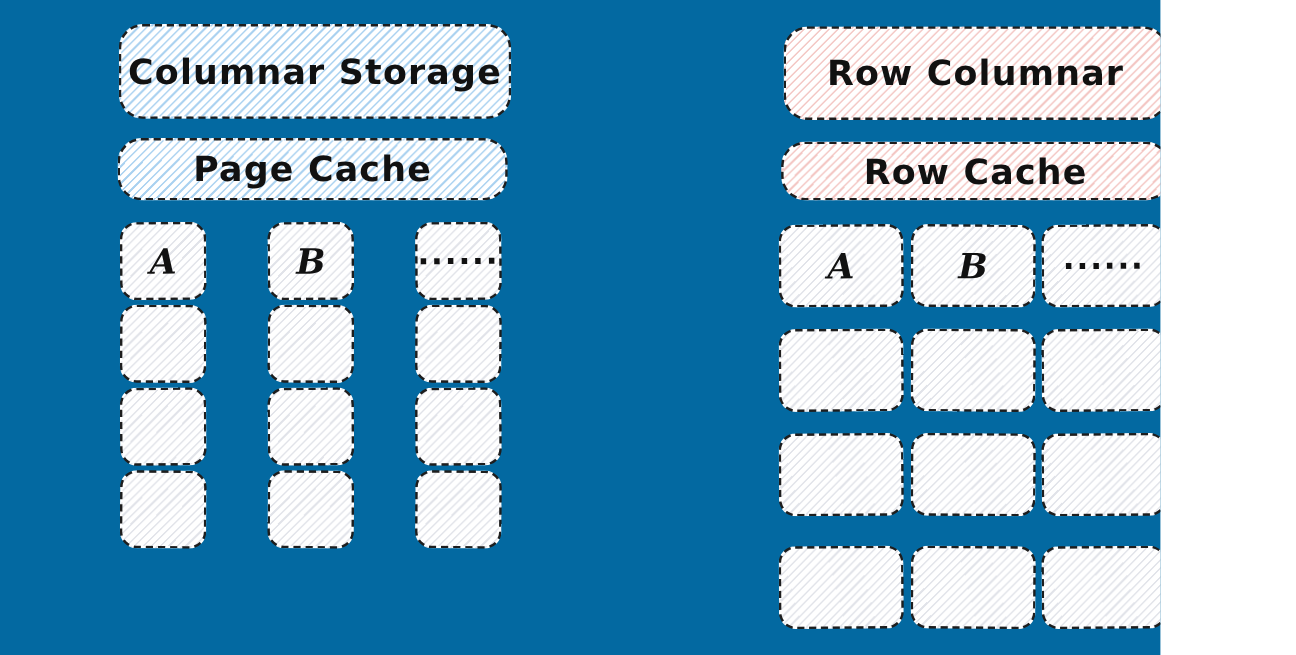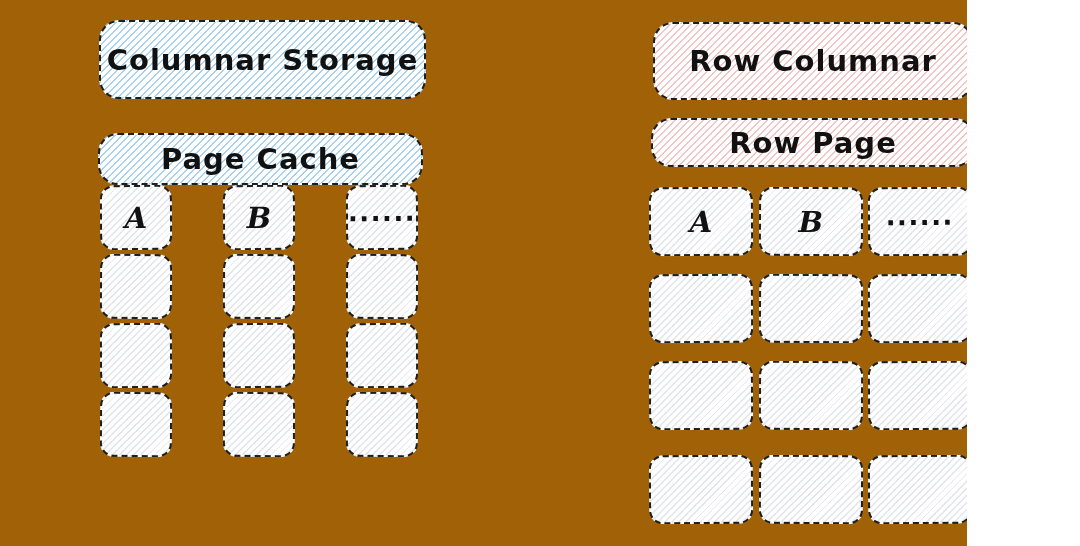--- a/index.html
+++ b/index.html
@@ -1,20 +1,20 @@
 <!DOCTYPE html>
 <html><head>
 <meta charset="utf-8">
 <style>
   html, body { margin: 0; padding: 0; background: #ffffff; }
   .canvas {
     position: relative;
     width: 967px;
     height: 546px;
-    background: #a16207;
+    background: #0369a1;
     overflow: hidden;
     font-family: "DejaVu Sans", sans-serif;
     color: #111111;
   }
   
   .hatch-blue {
     background-color: #ffffff;
     background-image: repeating-linear-gradient(135deg,
       #a9d1f0 0px, #a9d1f0 1.4px, transparent 1.4px, transparent 5px);
   }
@@ -39,21 +39,21 @@
   }
   .banner {
     position: absolute;
     border-radius: 20px;
     font-size: 29px;
     font-weight: bold;
     letter-spacing: 1px;
   }
   
   .col-header   { left: 99px;  top: 20px;  width: 327px; height: 79px; }
-  .page-cache   { left: 98px;  top: 133px; width: 325px; height: 52px; }
+  .page-cache   { left: 98px;  top: 115px; width: 325px; height: 52px; }
   .columns-wrap {
     position: absolute;
     left: 100px; top: 185px; width: 318px;
     display: flex; justify-content: space-between;
   }
   .col { width: 72px; display: flex; flex-direction: column; }
   .col .cell { width: 72px; height: 65px; margin-bottom: 4px; border-radius: 14px; }
   
   .row-header { left: 653px; top: 22px;  width: 320px; height: 78px; }
   .row-cache  { left: 651px; top: 118px; width: 324px; height: 49px; }
@@ -122,21 +122,21 @@
       </div>
     </div>
   </section>
 
   <section>
     <div class="sketchbox banner hatch-red row-header">
       <span>Row Columnar</span>
     </div>
 
     <div class="sketchbox banner hatch-red row-cache">
-      <span>Row Page</span>
+      <span>Row Cache</span>
     </div>
 
     <div class="rows-wrap">
       <div class="row row-gap-a">
         <div class="sketchbox cell hatch-gray">
           <span class="ab">A</span>
         </div>
         <div class="sketchbox cell hatch-gray">
           <span class="ab">B</span>
         </div>

